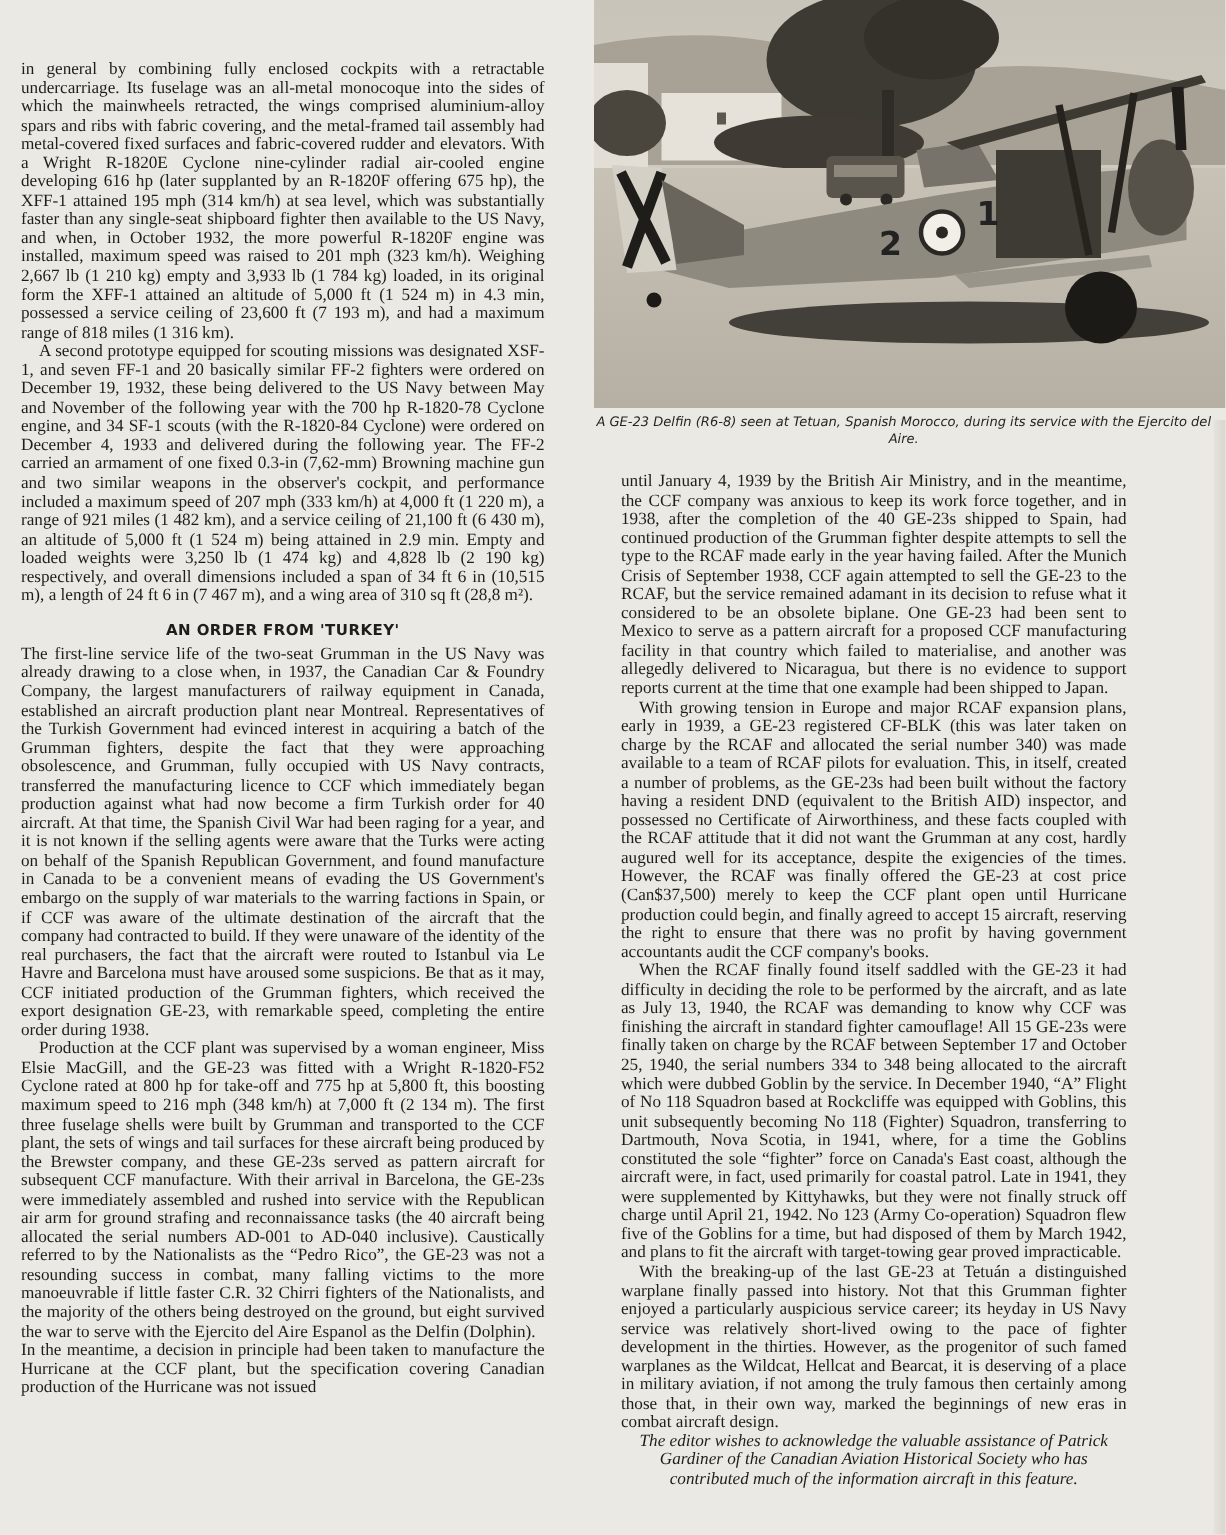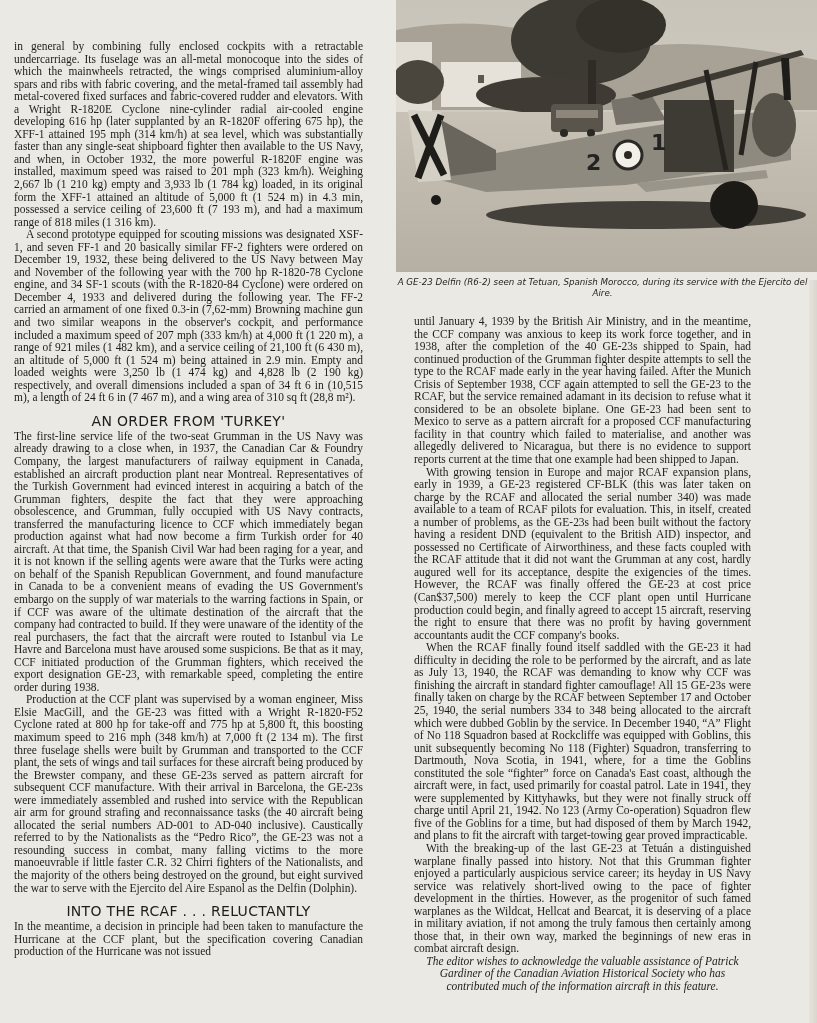--- a/index.html
+++ b/index.html
@@ -16,22 +16,22 @@
     line-height:12.55px;
     text-align:justify;
   }
   #left-col { left:14px; top:40px; width:349px; }
   #right-col { left:414px; top:315px; width:337px; }
   .col p { margin:0; text-indent:0; }
   .col p.indent { text-indent:12px; }
   .col p.noindent { text-indent:0; }
   h2.section {
     font-family:"DejaVu Sans", sans-serif;
-    font-weight:normal;
-    font-size:14px;
+    font-weight:bold;
+    font-size:10px;
     letter-spacing:0.3px;
     text-align:center;
     margin:11px 0 3px 0;
     line-height:12px;
   }
   .caption {
     position:absolute; left:396px; top:277px; width:413px;
     font-family:"DejaVu Sans", sans-serif;
     font-style:italic; font-size:8.7px; line-height:11px;
     text-align:center; color:#262522;
@@ -101,29 +101,28 @@
       <circle cx="232" cy="155" r="14" fill="#f2efe8" stroke="#2a2824" stroke-width="3"></circle>
       <circle cx="232" cy="155" r="4" fill="#2a2824"></circle>
       <text x="190" y="170" font-family="DejaVu Sans, sans-serif" font-size="22" font-weight="bold" fill="#222">2</text>
       <text x="255" y="150" font-family="DejaVu Sans, sans-serif" font-size="22" font-weight="bold" fill="#222">1</text>
       <circle cx="338" cy="205" r="24" fill="#1c1a17"></circle>
       <circle cx="40" cy="200" r="5" fill="#1c1a17"></circle>
     </g>
   </svg>
 </div>
 
-<div class="caption">A GE-23 Delfin (R6-2) seen at Tetuan, Spanish Morocco, during its service with the Ejercito del Aire.</div>
+<div class="caption">A GE-23 Delfin (R6-8) seen at Tetuan, Spanish Morocco, during its service with the Ejercito del Aire.</div>
 
 <div class="col" id="left-col">
   <p class="noindent">in general by combining fully enclosed cockpits with a retractable undercarriage. Its fuselage was an all-metal monocoque into the sides of which the mainwheels retracted, the wings comprised aluminium-alloy spars and ribs with fabric covering, and the metal-framed tail assembly had metal-covered fixed surfaces and fabric-covered rudder and elevators. With a Wright R-1820E Cyclone nine-cylinder radial air-cooled engine developing 616 hp (later supplanted by an R-1820F offering 675 hp), the XFF-1 attained 195 mph (314 km/h) at sea level, which was substantially faster than any single-seat shipboard fighter then available to the US Navy, and when, in October 1932, the more powerful R-1820F engine was installed, maximum speed was raised to 201 mph (323 km/h). Weighing 2,667 lb (1 210 kg) empty and 3,933 lb (1 784 kg) loaded, in its original form the XFF-1 attained an altitude of 5,000 ft (1 524 m) in 4.3 min, possessed a service ceiling of 23,600 ft (7 193 m), and had a maximum range of 818 miles (1 316 km).</p>
   <p class="indent">A second prototype equipped for scouting missions was designated XSF-1, and seven FF-1 and 20 basically similar FF-2 fighters were ordered on December 19, 1932, these being delivered to the US Navy between May and November of the following year with the 700 hp R-1820-78 Cyclone engine, and 34 SF-1 scouts (with the R-1820-84 Cyclone) were ordered on December 4, 1933 and delivered during the following year. The FF-2 carried an armament of one fixed 0.3-in (7,62-mm) Browning machine gun and two similar weapons in the observer's cockpit, and performance included a maximum speed of 207 mph (333 km/h) at 4,000 ft (1 220 m), a range of 921 miles (1 482 km), and a service ceiling of 21,100 ft (6 430 m), an altitude of 5,000 ft (1 524 m) being attained in 2.9 min. Empty and loaded weights were 3,250 lb (1 474 kg) and 4,828 lb (2 190 kg) respectively, and overall dimensions included a span of 34 ft 6 in (10,515 m), a length of 24 ft 6 in (7 467 m), and a wing area of 310 sq ft (28,8 m²).</p>
   <h2 class="section">AN ORDER FROM 'TURKEY'</h2>
   <p class="noindent">The first-line service life of the two-seat Grumman in the US Navy was already drawing to a close when, in 1937, the Canadian Car &amp; Foundry Company, the largest manufacturers of railway equipment in Canada, established an aircraft production plant near Montreal. Representatives of the Turkish Government had evinced interest in acquiring a batch of the Grumman fighters, despite the fact that they were approaching obsolescence, and Grumman, fully occupied with US Navy contracts, transferred the manufacturing licence to CCF which immediately began production against what had now become a firm Turkish order for 40 aircraft. At that time, the Spanish Civil War had been raging for a year, and it is not known if the selling agents were aware that the Turks were acting on behalf of the Spanish Republican Government, and found manufacture in Canada to be a convenient means of evading the US Government's embargo on the supply of war materials to the warring factions in Spain, or if CCF was aware of the ultimate destination of the aircraft that the company had contracted to build. If they were unaware of the identity of the real purchasers, the fact that the aircraft were routed to Istanbul via Le Havre and Barcelona must have aroused some suspicions. Be that as it may, CCF initiated production of the Grumman fighters, which received the export designation GE-23, with remarkable speed, completing the entire order during 1938.</p>
   <p class="indent">Production at the CCF plant was supervised by a woman engineer, Miss Elsie MacGill, and the GE-23 was fitted with a Wright R-1820-F52 Cyclone rated at 800 hp for take-off and 775 hp at 5,800 ft, this boosting maximum speed to 216 mph (348 km/h) at 7,000 ft (2 134 m). The first three fuselage shells were built by Grumman and transported to the CCF plant, the sets of wings and tail surfaces for these aircraft being produced by the Brewster company, and these GE-23s served as pattern aircraft for subsequent CCF manufacture. With their arrival in Barcelona, the GE-23s were immediately assembled and rushed into service with the Republican air arm for ground strafing and reconnaissance tasks (the 40 aircraft being allocated the serial numbers AD-001 to AD-040 inclusive). Caustically referred to by the Nationalists as the “Pedro Rico”, the GE-23 was not a resounding success in combat, many falling victims to the more manoeuvrable if little faster C.R. 32 Chirri fighters of the Nationalists, and the majority of the others being destroyed on the ground, but eight survived the war to serve with the Ejercito del Aire Espanol as the Delfin (Dolphin).</p>
-  <h2 class="section">INTO THE RCAF . . . RELUCTANTLY</h2>
   <p class="noindent">In the meantime, a decision in principle had been taken to manufacture the Hurricane at the CCF plant, but the specification covering Canadian production of the Hurricane was not issued</p>
 </div>
 
 <div class="col" id="right-col">
   <p class="noindent">until January 4, 1939 by the British Air Ministry, and in the meantime, the CCF company was anxious to keep its work force together, and in 1938, after the completion of the 40 GE-23s shipped to Spain, had continued production of the Grumman fighter despite attempts to sell the type to the RCAF made early in the year having failed. After the Munich Crisis of September 1938, CCF again attempted to sell the GE-23 to the RCAF, but the service remained adamant in its decision to refuse what it considered to be an obsolete biplane. One GE-23 had been sent to Mexico to serve as a pattern aircraft for a proposed CCF manufacturing facility in that country which failed to materialise, and another was allegedly delivered to Nicaragua, but there is no evidence to support reports current at the time that one example had been shipped to Japan.</p>
   <p class="indent">With growing tension in Europe and major RCAF expansion plans, early in 1939, a GE-23 registered CF-BLK (this was later taken on charge by the RCAF and allocated the serial number 340) was made available to a team of RCAF pilots for evaluation. This, in itself, created a number of problems, as the GE-23s had been built without the factory having a resident DND (equivalent to the British AID) inspector, and possessed no Certificate of Airworthiness, and these facts coupled with the RCAF attitude that it did not want the Grumman at any cost, hardly augured well for its acceptance, despite the exigencies of the times. However, the RCAF was finally offered the GE-23 at cost price (Can$37,500) merely to keep the CCF plant open until Hurricane production could begin, and finally agreed to accept 15 aircraft, reserving the right to ensure that there was no profit by having government accountants audit the CCF company's books.</p>
   <p class="indent">When the RCAF finally found itself saddled with the GE-23 it had difficulty in deciding the role to be performed by the aircraft, and as late as July 13, 1940, the RCAF was demanding to know why CCF was finishing the aircraft in standard fighter camouflage! All 15 GE-23s were finally taken on charge by the RCAF between September 17 and October 25, 1940, the serial numbers 334 to 348 being allocated to the aircraft which were dubbed Goblin by the service. In December 1940, “A” Flight of No 118 Squadron based at Rockcliffe was equipped with Goblins, this unit subsequently becoming No 118 (Fighter) Squadron, transferring to Dartmouth, Nova Scotia, in 1941, where, for a time the Goblins constituted the sole “fighter” force on Canada's East coast, although the aircraft were, in fact, used primarily for coastal patrol. Late in 1941, they were supplemented by Kittyhawks, but they were not finally struck off charge until April 21, 1942. No 123 (Army Co-operation) Squadron flew five of the Goblins for a time, but had disposed of them by March 1942, and plans to fit the aircraft with target-towing gear proved impracticable.</p>
   <p class="indent">With the breaking-up of the last GE-23 at Tetuán a distinguished warplane finally passed into history. Not that this Grumman fighter enjoyed a particularly auspicious service career; its heyday in US Navy service was relatively short-lived owing to the pace of fighter development in the thirties. However, as the progenitor of such famed warplanes as the Wildcat, Hellcat and Bearcat, it is deserving of a place in military aviation, if not among the truly famous then certainly among those that, in their own way, marked the beginnings of new eras in combat aircraft design.</p>
   <p class="ack">The editor wishes to acknowledge the valuable assistance of Patrick Gardiner of the Canadian Aviation Historical Society who has contributed much of the information aircraft in this feature.</p>
 </div>

